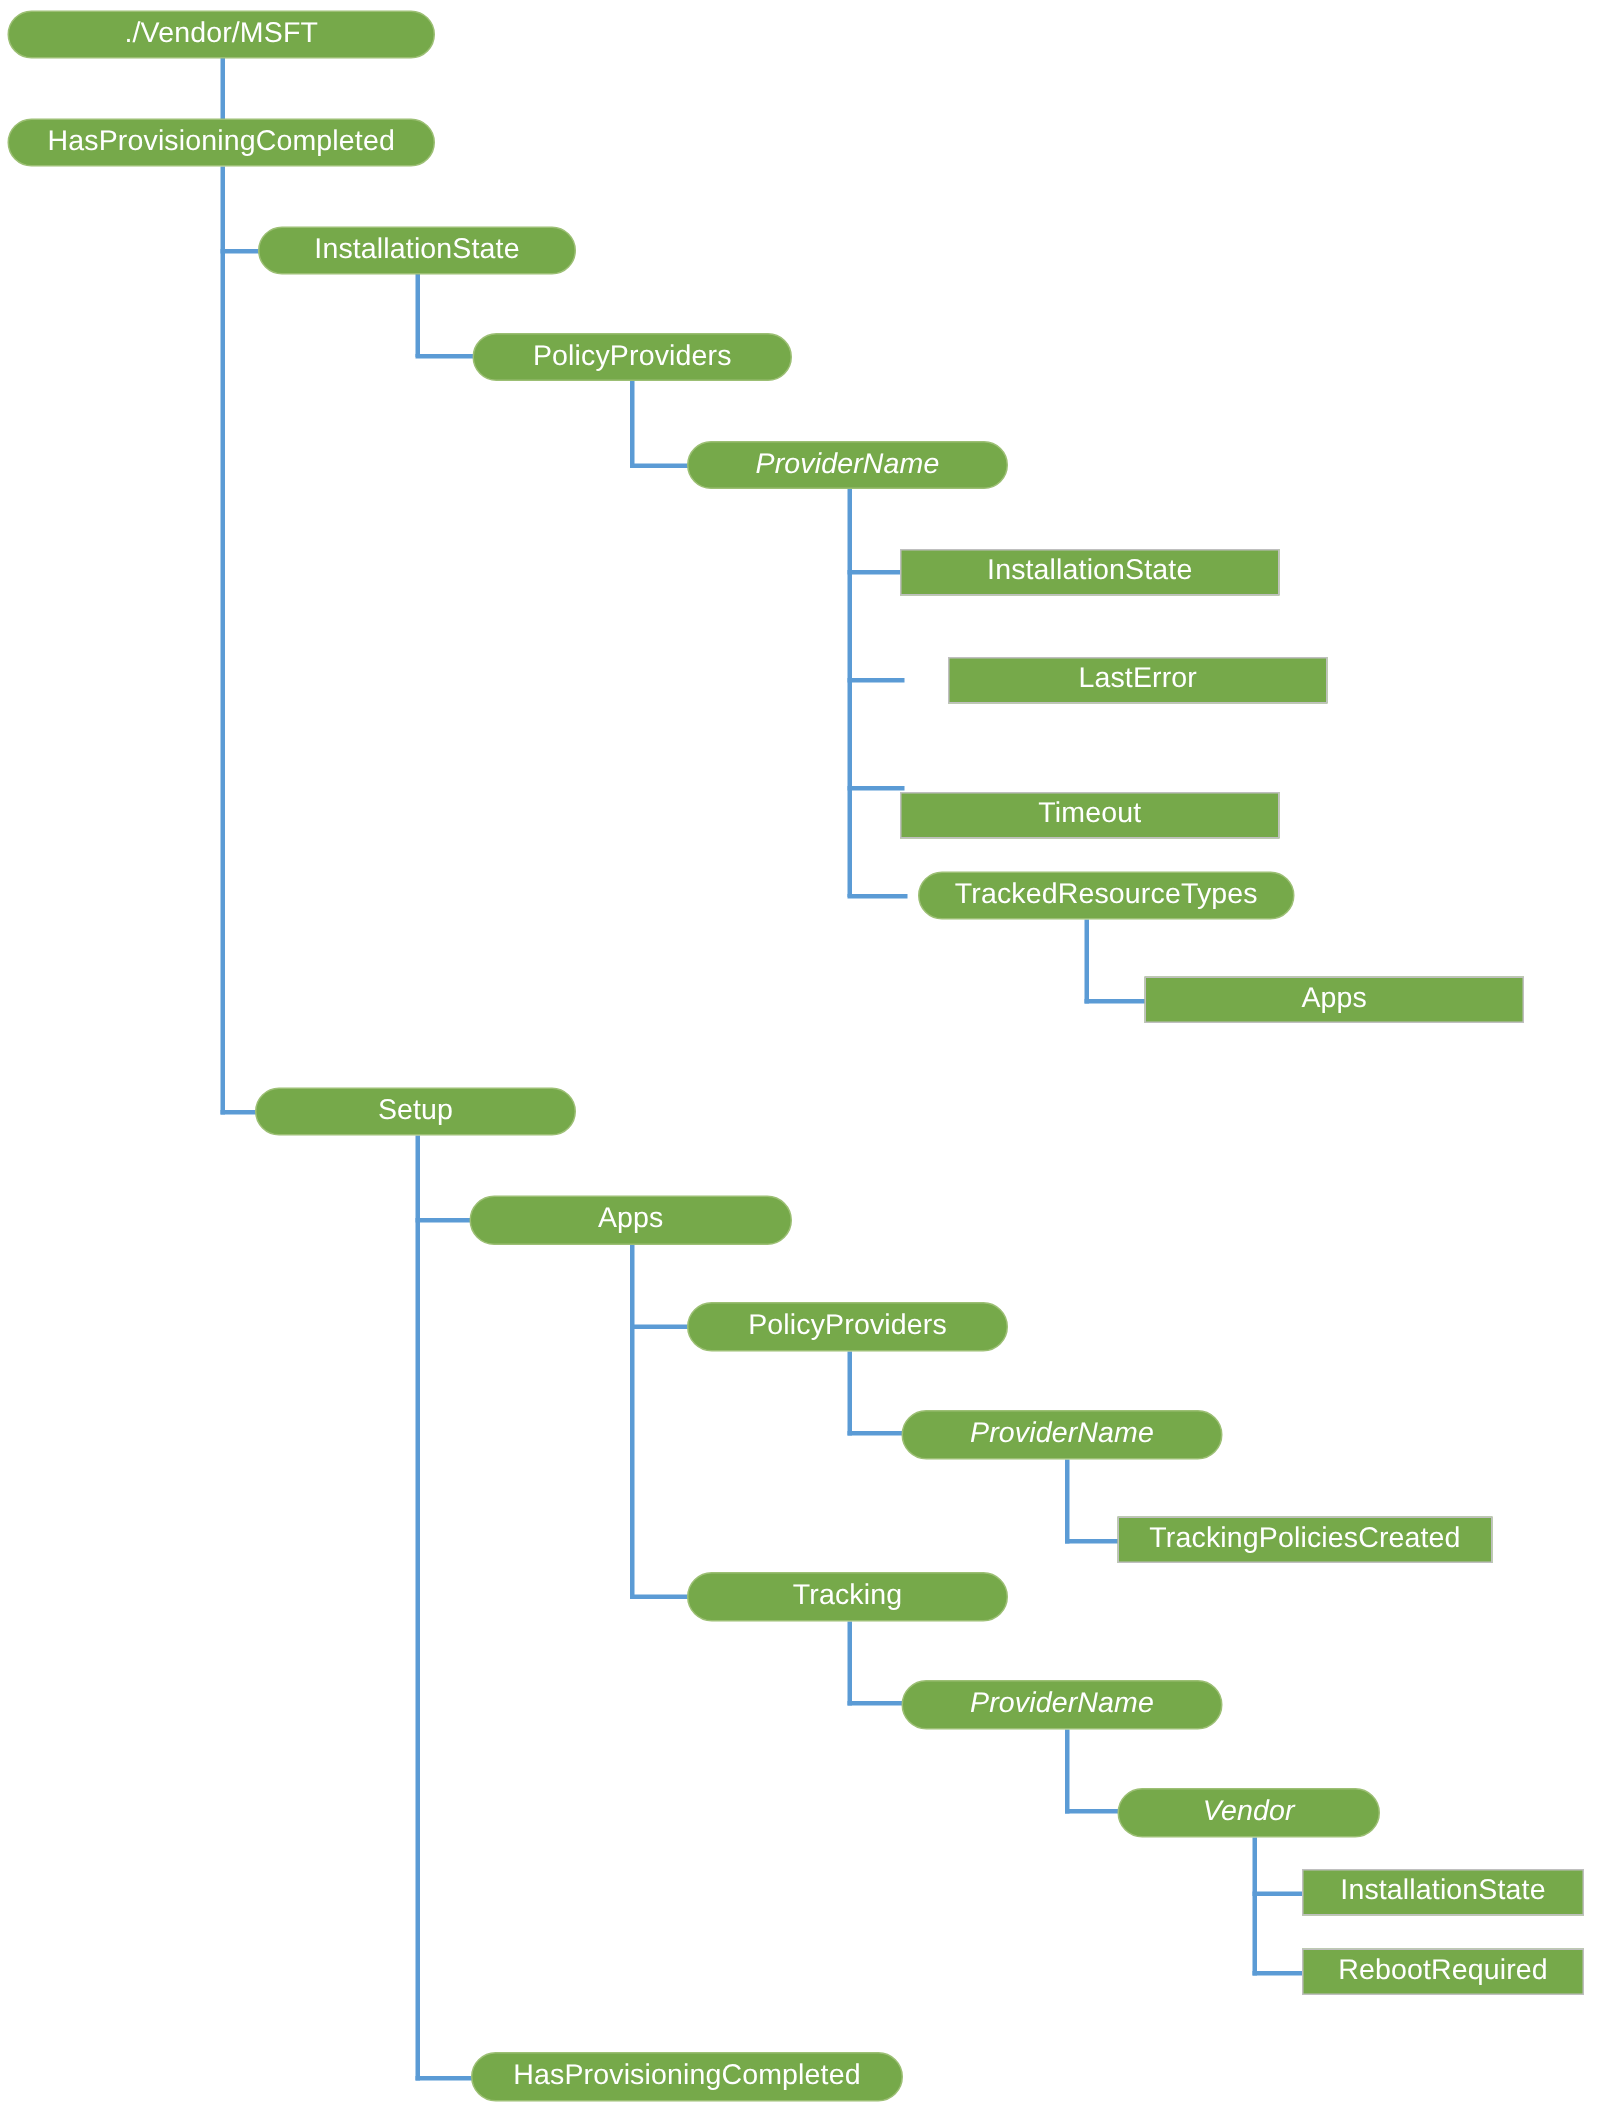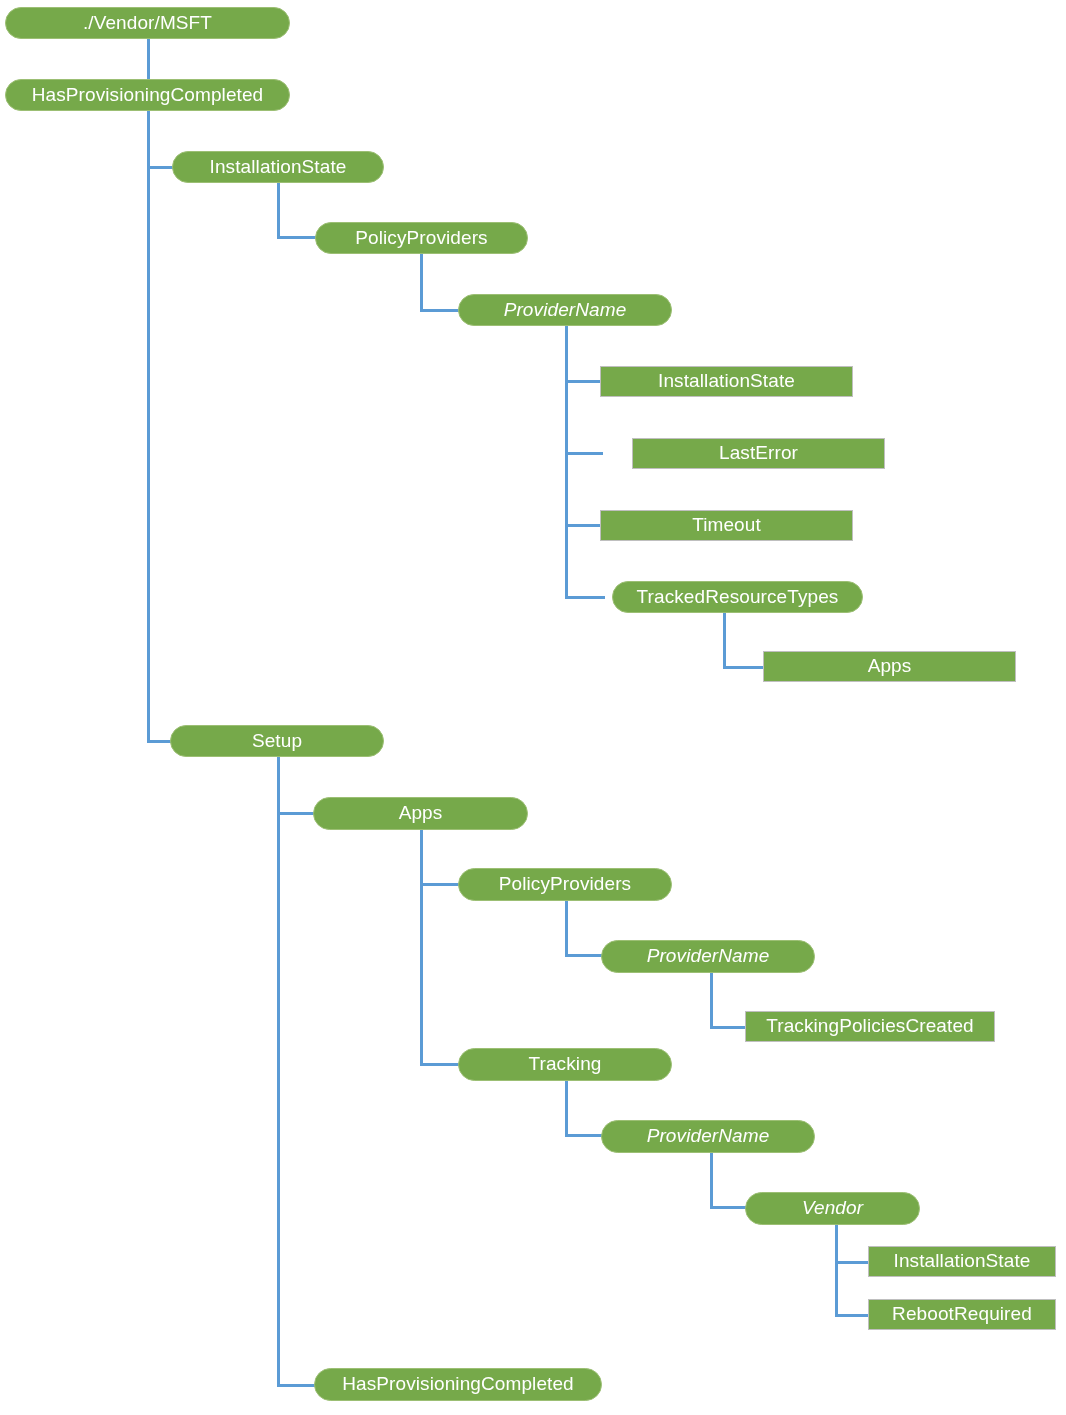--- a/index.html
+++ b/index.html
@@ -112,21 +112,21 @@
   <div class="node rounded" style="left:172px; top:151px; width:212px; height:32px;">InstallationState</div>
 
   <div class="node rounded" style="left:315px; top:222px; width:213px; height:32px;">PolicyProviders</div>
 
   <div class="node rounded italic" style="left:458px; top:294px; width:214px; height:32px;">ProviderName</div>
 
   <div class="node square" style="left:600px; top:366px; width:253px; height:31px;">InstallationState</div>
 
   <div class="node square" style="left:600px; top:438px; width:253px; height:31px;margin-left:32px;">LastError</div>
 
-  <div class="node square" style="left:600px; top:510px; width:253px; height:31px;">Timeout</div>
+  <div class="node square" style="left:600px; top:528px; width:253px; height:31px;">Timeout</div>
 
   <div class="node rounded" style="left:612px; top:581px; width:251px; height:32px;">TrackedResourceTypes</div>
 
   <div class="node square" style="left:763px; top:651px; width:253px; height:31px;">Apps</div>
 
   <div class="node rounded" style="left:170px; top:725px; width:214px; height:32px;">Setup</div>
 
   <div class="node rounded" style="left:313px; top:797px; width:215px; height:33px;">Apps</div>
 
   <div class="node rounded" style="left:458px; top:868px; width:214px; height:33px;">PolicyProviders</div>

